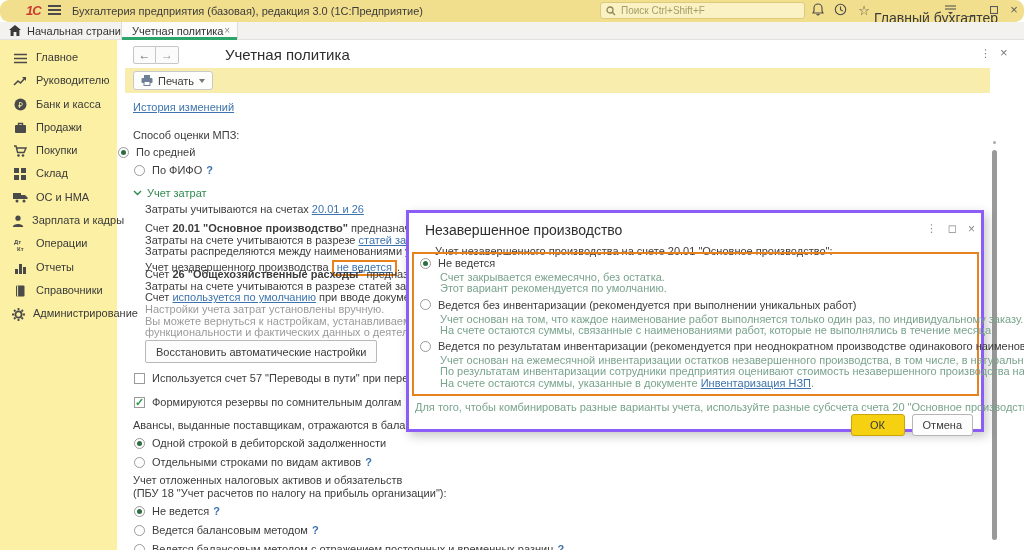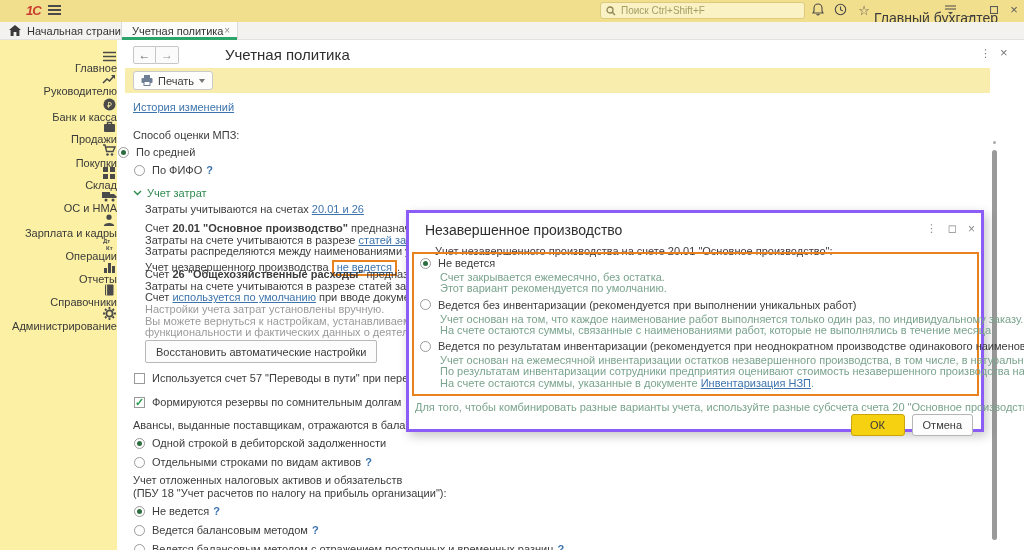--- a/index.html
+++ b/index.html
@@ -1,41 +1,41 @@
 <!DOCTYPE html>
 <html><head>
 <meta charset="utf-8">
 <style>
   html,body{margin:0;padding:0;background:#888;}
   .app{position:relative;width:1024px;height:550px;background:#fff;overflow:hidden;
        font-family:"Liberation Sans",sans-serif;font-size:11px;color:#3c3c3c;}
   .abs{position:absolute;}
   
-  .topbar{position:absolute;left:0;top:0;width:1024px;height:22px;background:#f2df8e;}
+  .topbar{position:absolute;left:0;top:0;width:1024px;height:22px;background:#f2df8e;border-radius:9px;}
   .logo1c{position:absolute;left:26px;top:3px;font-weight:bold;font-style:italic;color:#ca3b2e;font-size:13px;letter-spacing:-1px;}
   .hamb{position:absolute;left:48px;top:5px;width:13px;height:11px;}
   .hamb i{display:block;height:2px;background:#4a4a4a;margin-bottom:2px;}
   .apptitle{position:absolute;left:72px;top:5px;color:#3b3b3b;}
   .search{position:absolute;left:600px;top:2px;width:205px;height:17px;background:#faf2c4;
           border:1px solid #dcca7d;border-radius:3px;display:flex;align-items:center;padding:0 5px;box-sizing:border-box;}
   .search .ph{color:#a79c63;margin-left:5px;font-size:10px;}
   .tbi{position:absolute;top:3px;width:16px;height:16px;color:#4a4a4a;text-align:center;line-height:16px;font-size:12px;}
   .userlbl{position:absolute;left:874px;top:10px;font-size:14px;color:#3b3b3b;}
   .winbtn{position:absolute;top:2px;width:16px;height:16px;color:#5a5a5a;text-align:center;line-height:16px;font-size:12px;}
   
   .tabbar{position:absolute;left:0;top:22px;width:1024px;height:18px;background:#f3f2ef;border-bottom:1px solid #e2e2e2;box-sizing:border-box;}
   .homeic{position:absolute;left:9px;top:3px;}
   .hometab{position:absolute;left:27px;top:3px;color:#333;}
   .tab{position:absolute;left:121px;top:0;width:117px;height:18px;background:#fbfbfa;border-left:1px solid #dcdcdc;border-right:1px solid #dcdcdc;box-sizing:border-box;}
   .tab .lbl{position:absolute;left:10px;top:3px;color:#333;}
   .tab .x{position:absolute;right:7px;top:3px;color:#8e8e8e;font-size:10px;}
   .tab .uline{position:absolute;left:0;bottom:0;width:100%;height:3px;background:#2da46a;}
   
   .sidebar{position:absolute;left:0;top:40px;width:117px;height:510px;background:#fbf0a3;}
-  .sbi{display:flex;align-items:flex-end;height:14px;margin:0 0 9.3px 12px;flex-direction:column;}
+  .sbi{display:flex;align-items:flex-start;height:14px;margin:0 0 9.3px 12px;}
   .sbi .ic{width:16px;height:14px;display:flex;align-items:center;justify-content:center;}
   .sbi .lb{margin-left:8px;color:#3a3a3a;white-space:nowrap;}
   .sidebar{padding-top:11px;box-sizing:border-box;}
   
   .navbtns{position:absolute;left:133px;top:46px;display:flex;}
   .navbtn{width:23px;height:18px;border:1px solid #c6c6c6;background:#fbfbfb;color:#666;
           text-align:center;line-height:16px;font-size:12px;box-sizing:border-box;}
   .navbtn:first-child{border-radius:2px 0 0 2px;}
   .navbtn:last-child{border-radius:0 2px 2px 0;border-left:none;color:#999;}
   .pagetitle{position:absolute;left:225px;top:46px;font-size:15px;color:#2f2f2f;}
@@ -89,20 +89,21 @@
 
 <div class="app">
 
   <div class="topbar">
     <span class="logo1c">1С</span>
     <span class="hamb">
         <i></i>
         <i></i>
         <i style="margin:0"></i>
       </span>
+    <span class="apptitle">Бухгалтерия предприятия (базовая), редакция 3.0  (1С:Предприятие)</span>
     <span class="search">
       <svg width="10" height="10" viewBox="0 0 10 10">
           <circle cx="4" cy="4" r="3" fill="none" stroke="#8d8250" stroke-width="1.3"></circle>
           <path d="M6.3 6.3L9 9" stroke="#8d8250" stroke-width="1.3"></path>
         </svg>
       <span class="ph">Поиск Ctrl+Shift+F</span>
     </span>
     <span class="tbi" style="left:812px">
       <svg width="12" height="13" viewBox="0 0 12 13">
           <path d="M6 1a4 4 0 0 0-4 4v3L1 10h10L10 8V5a4 4 0 0 0-4-4z" fill="none" stroke="#4a4a4a" stroke-width="1.1"></path>

